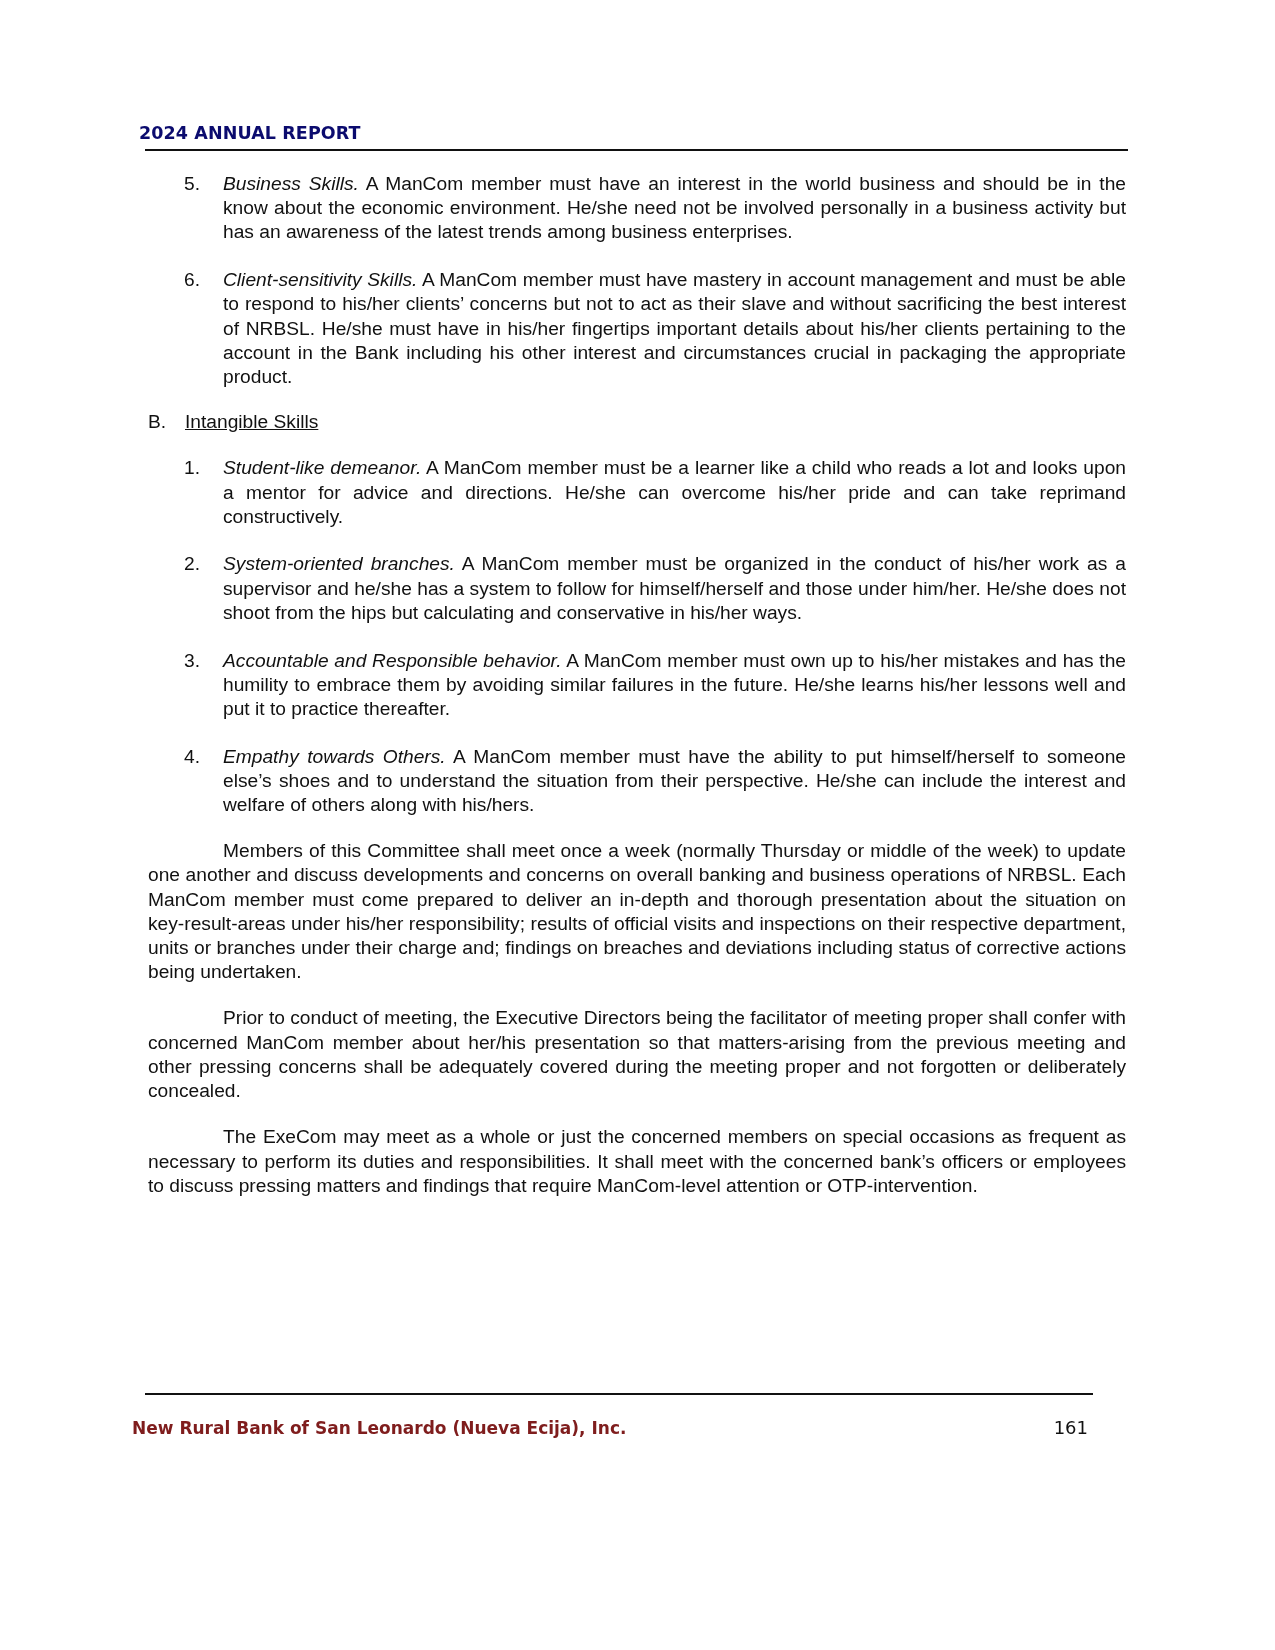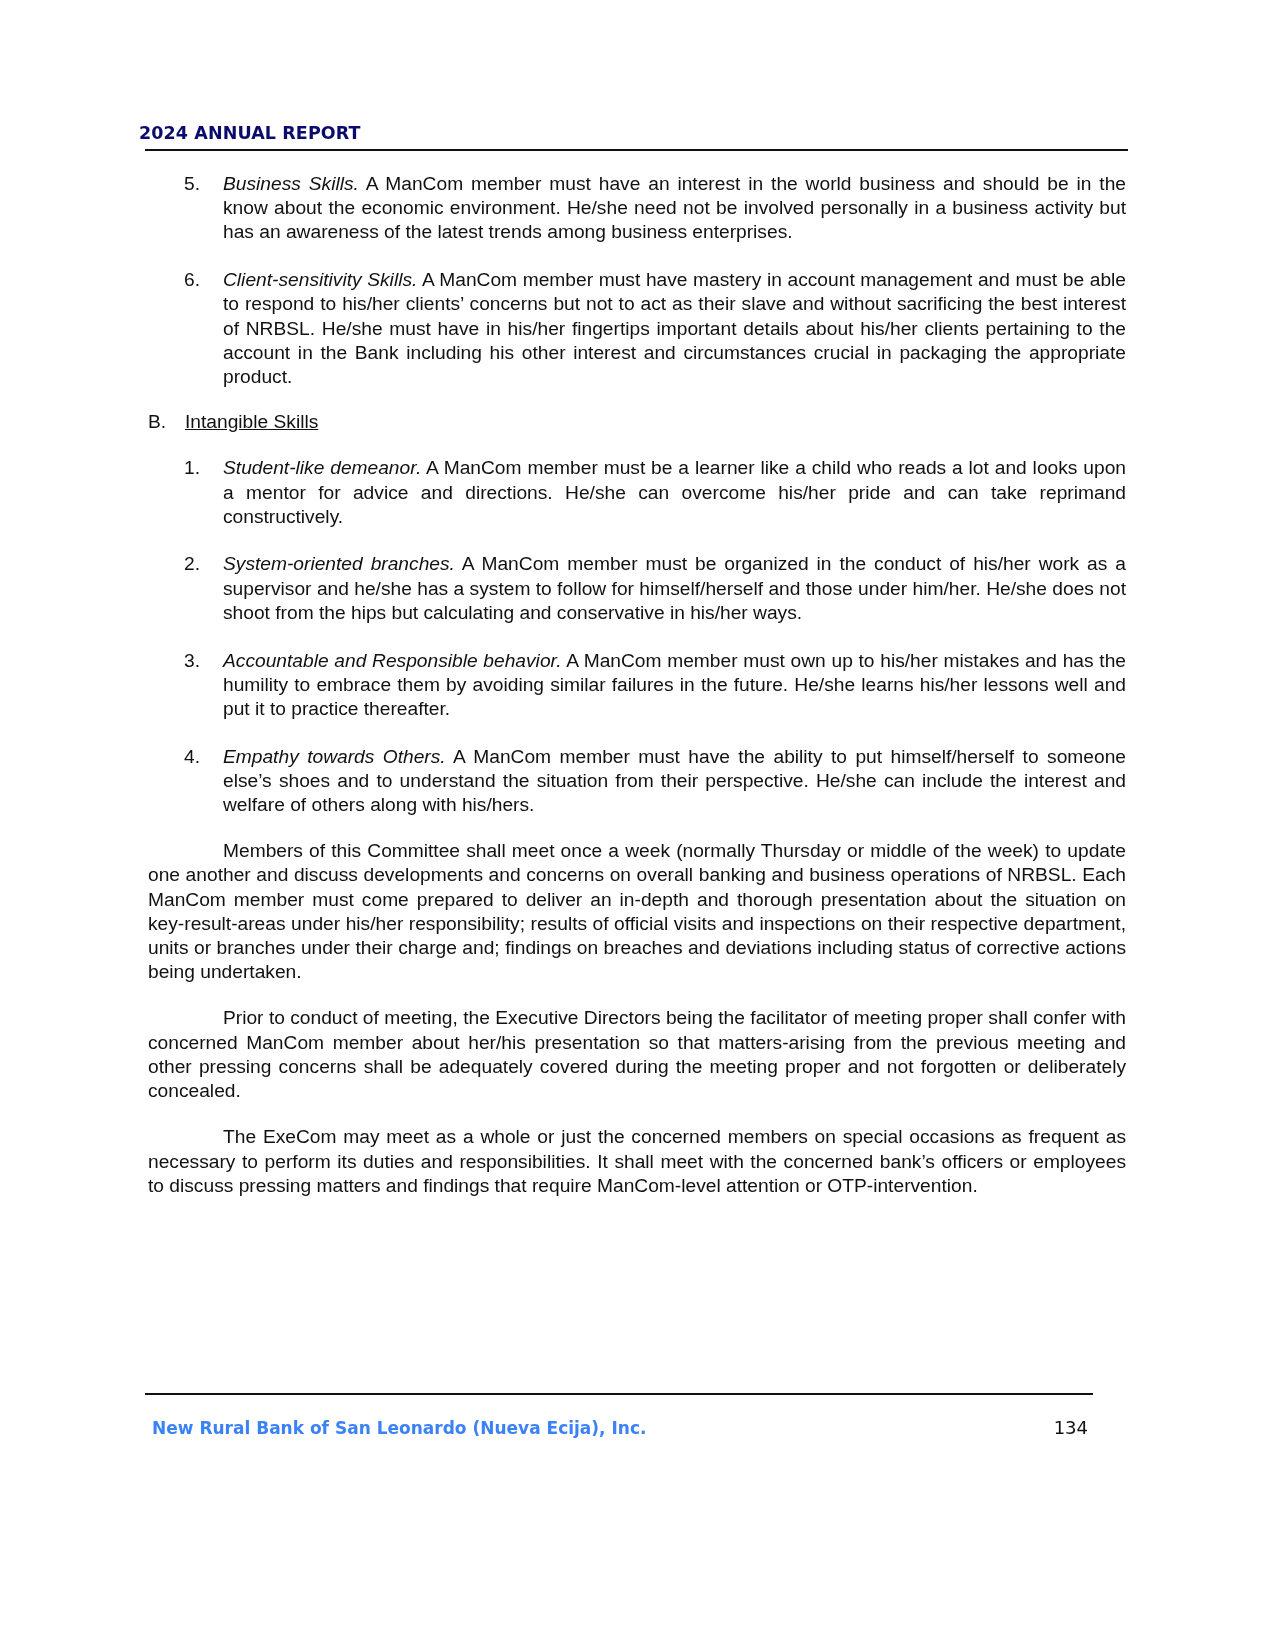--- a/index.html
+++ b/index.html
@@ -10,21 +10,21 @@
     .item { position: relative; padding-left: 75px; text-align: justify; margin-bottom: 23.5px; }
     .item .num { position: absolute; left: 36px; top: 0; }
     .item i { font-style: italic; }
     .section { position: relative; padding-left: 37px; margin-bottom: 22px; }
     .section .letter { position: absolute; left: 0; top: 0; }
     .section .title { text-decoration: underline; margin-top: 32px; }
     .plain { margin-bottom: 46px; }
     .heading { font-weight: bold; margin-bottom: 20px; }
     .para { text-indent: 75px; text-align: justify; margin-bottom: 22px; }
     .footer-rule { position: absolute; left: 145px; top: 1393px; width: 948px; height: 0; border-top: 2px solid #111; }
-    .footer-left { position: absolute; left: 152px; top: 1418px; font-family: "DejaVu Sans", sans-serif; font-weight: bold; font-size: 17px; color: #3b82f6; }
+    .footer-left { position: absolute; left: 132px; top: 1418px; font-family: "DejaVu Sans", sans-serif; font-weight: bold; font-size: 17px; color: #7f1d1d; }
     .footer-right { position: absolute; left: 1040px; top: 1417px; width: 48px; text-align: right; font-family: "DejaVu Sans", sans-serif; font-size: 18px; color: #111; }
   </style>
 </head>
 <body>
 
 <div class="header-title">2024 ANNUAL REPORT</div>
 <div class="header-rule"></div>
 
 <div class="content">
 
@@ -65,13 +65,13 @@
 
 
 
   <div class="para">Members of this Committee shall meet once a week (normally Thursday or middle of the week) to update one another and discuss developments and concerns on overall banking and business operations of NRBSL. Each ManCom member must come prepared to deliver an in-depth and thorough presentation about the situation on key-result-areas under his/her responsibility; results of official visits and inspections on their respective department, units or branches under their charge and; findings on breaches and deviations including status of corrective actions being undertaken.</div>
   <div class="para">Prior to conduct of meeting, the Executive Directors being the facilitator of meeting proper shall confer with concerned ManCom member about her/his presentation so that matters-arising from the previous meeting and other pressing concerns shall be adequately covered during the meeting proper and not forgotten or deliberately concealed.</div>
   <div class="para">The ExeCom may meet as a whole or just the concerned members on special occasions as frequent as necessary to perform its duties and responsibilities. It shall meet with the concerned bank’s officers or employees to discuss pressing matters and findings that require ManCom-level attention or OTP-intervention.</div>
 </div>
 
 <div class="footer-rule"></div>
 <div class="footer-left">New Rural Bank of San Leonardo (Nueva Ecija), Inc.</div>
-<div class="footer-right">134</div>
+<div class="footer-right">161</div>
 
 </body></html>

